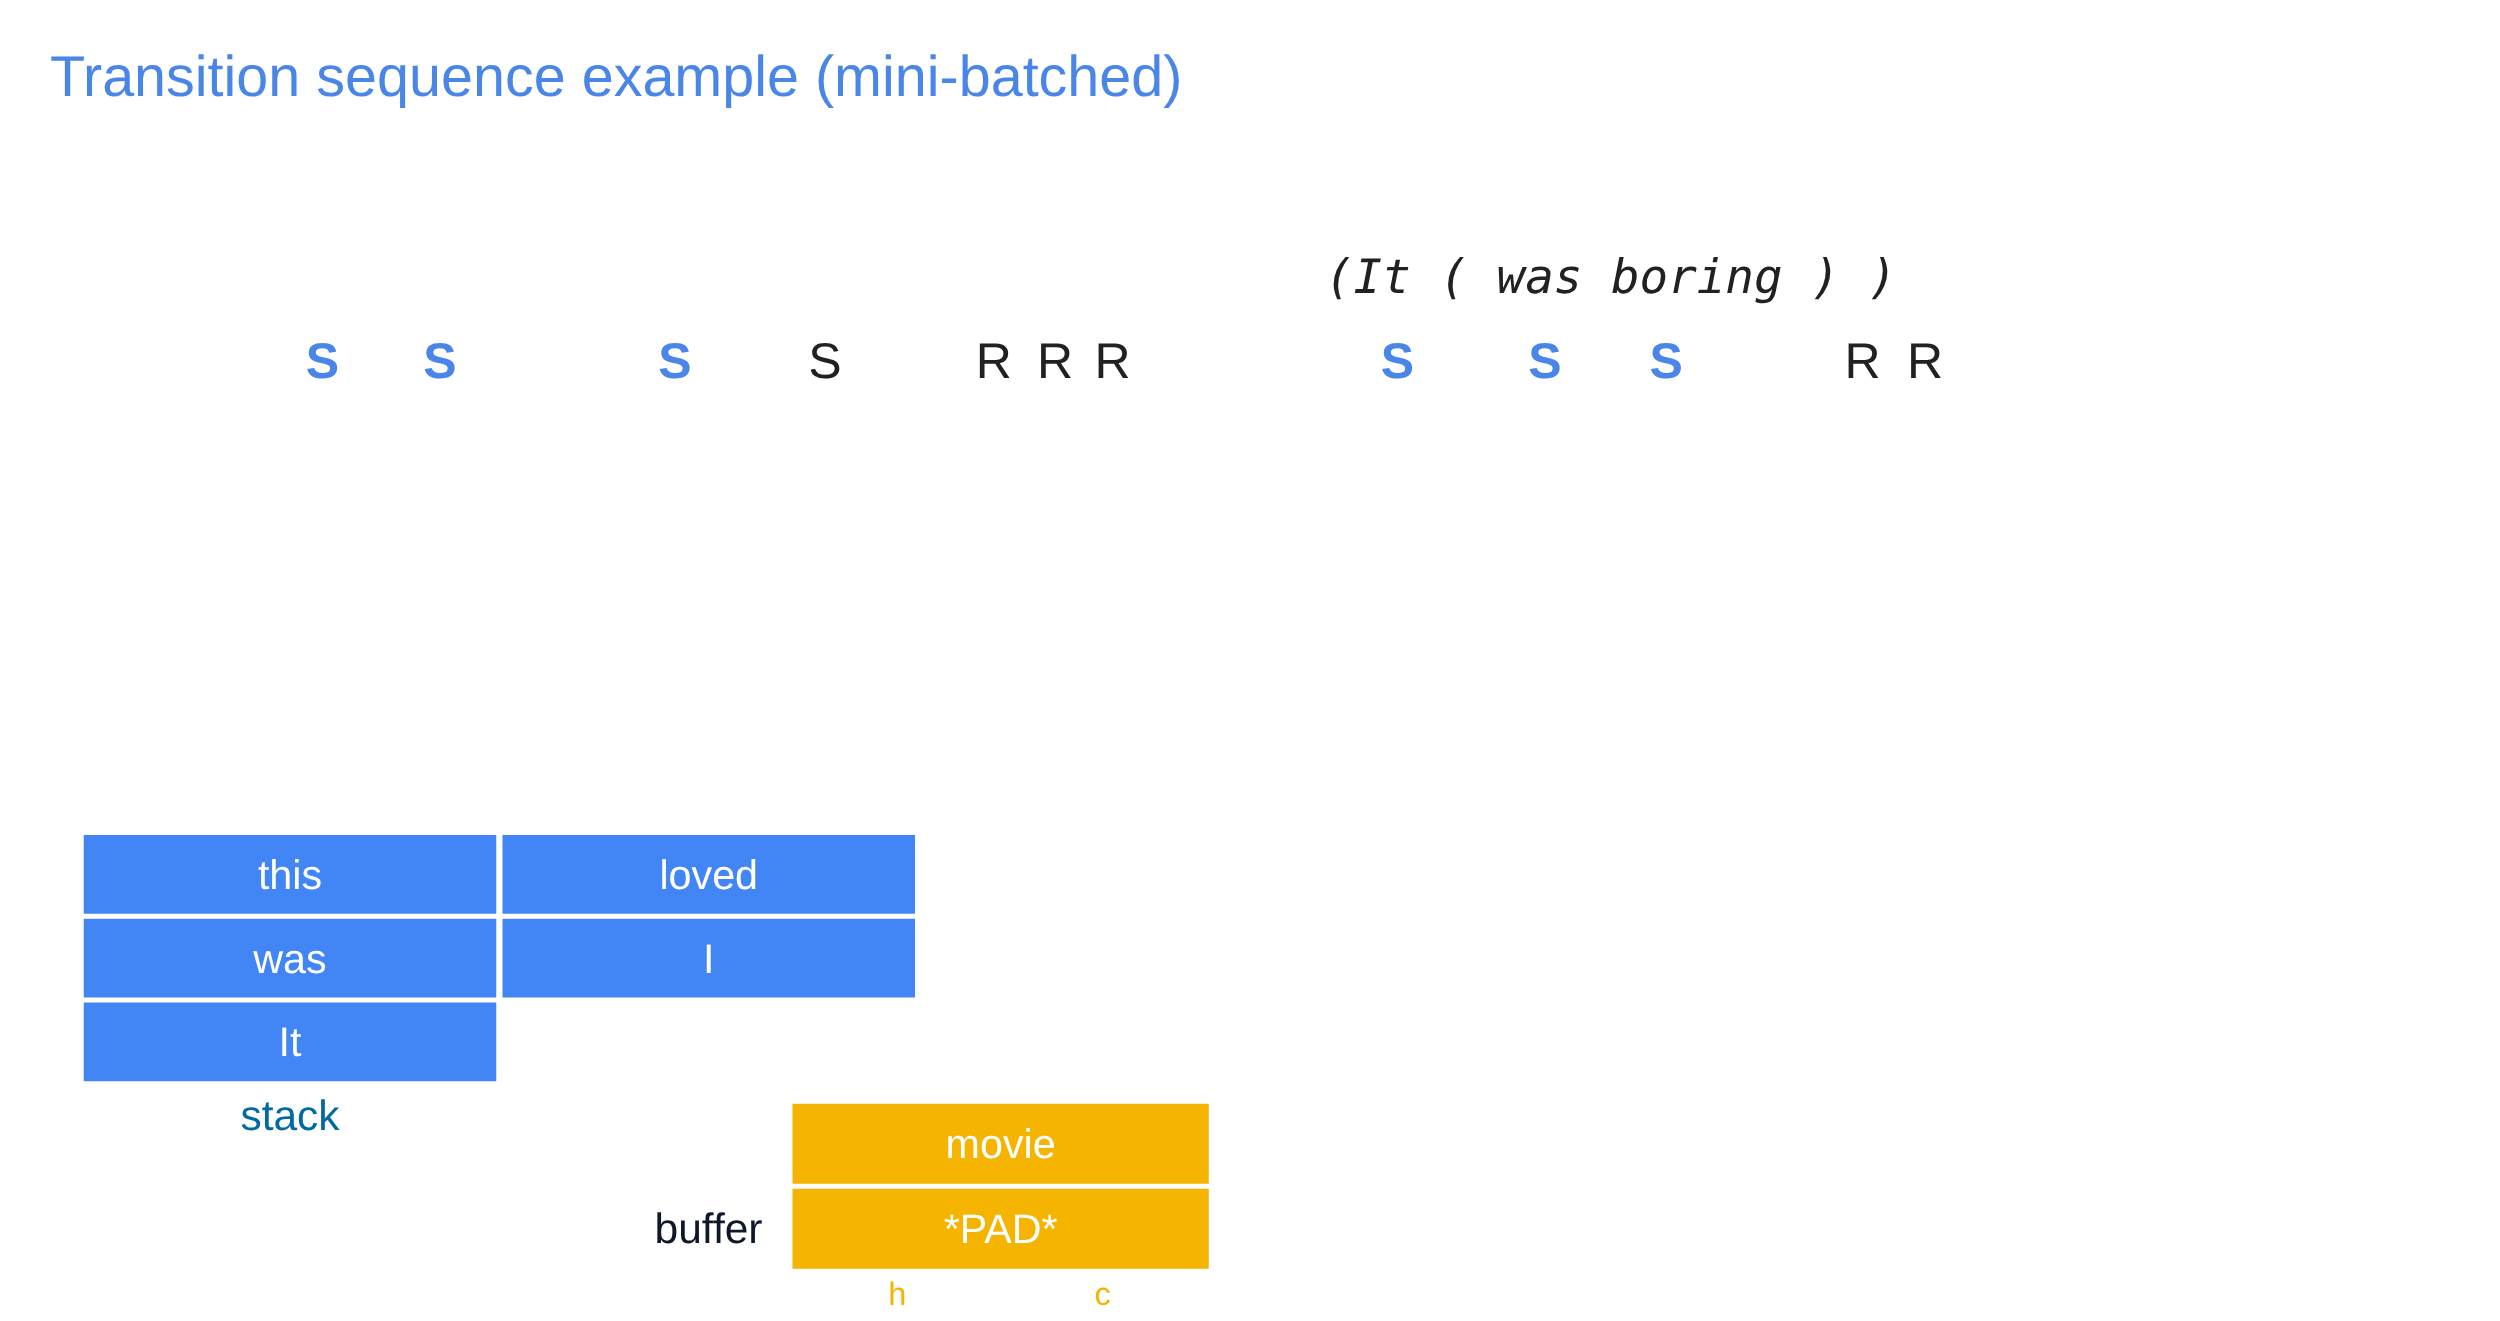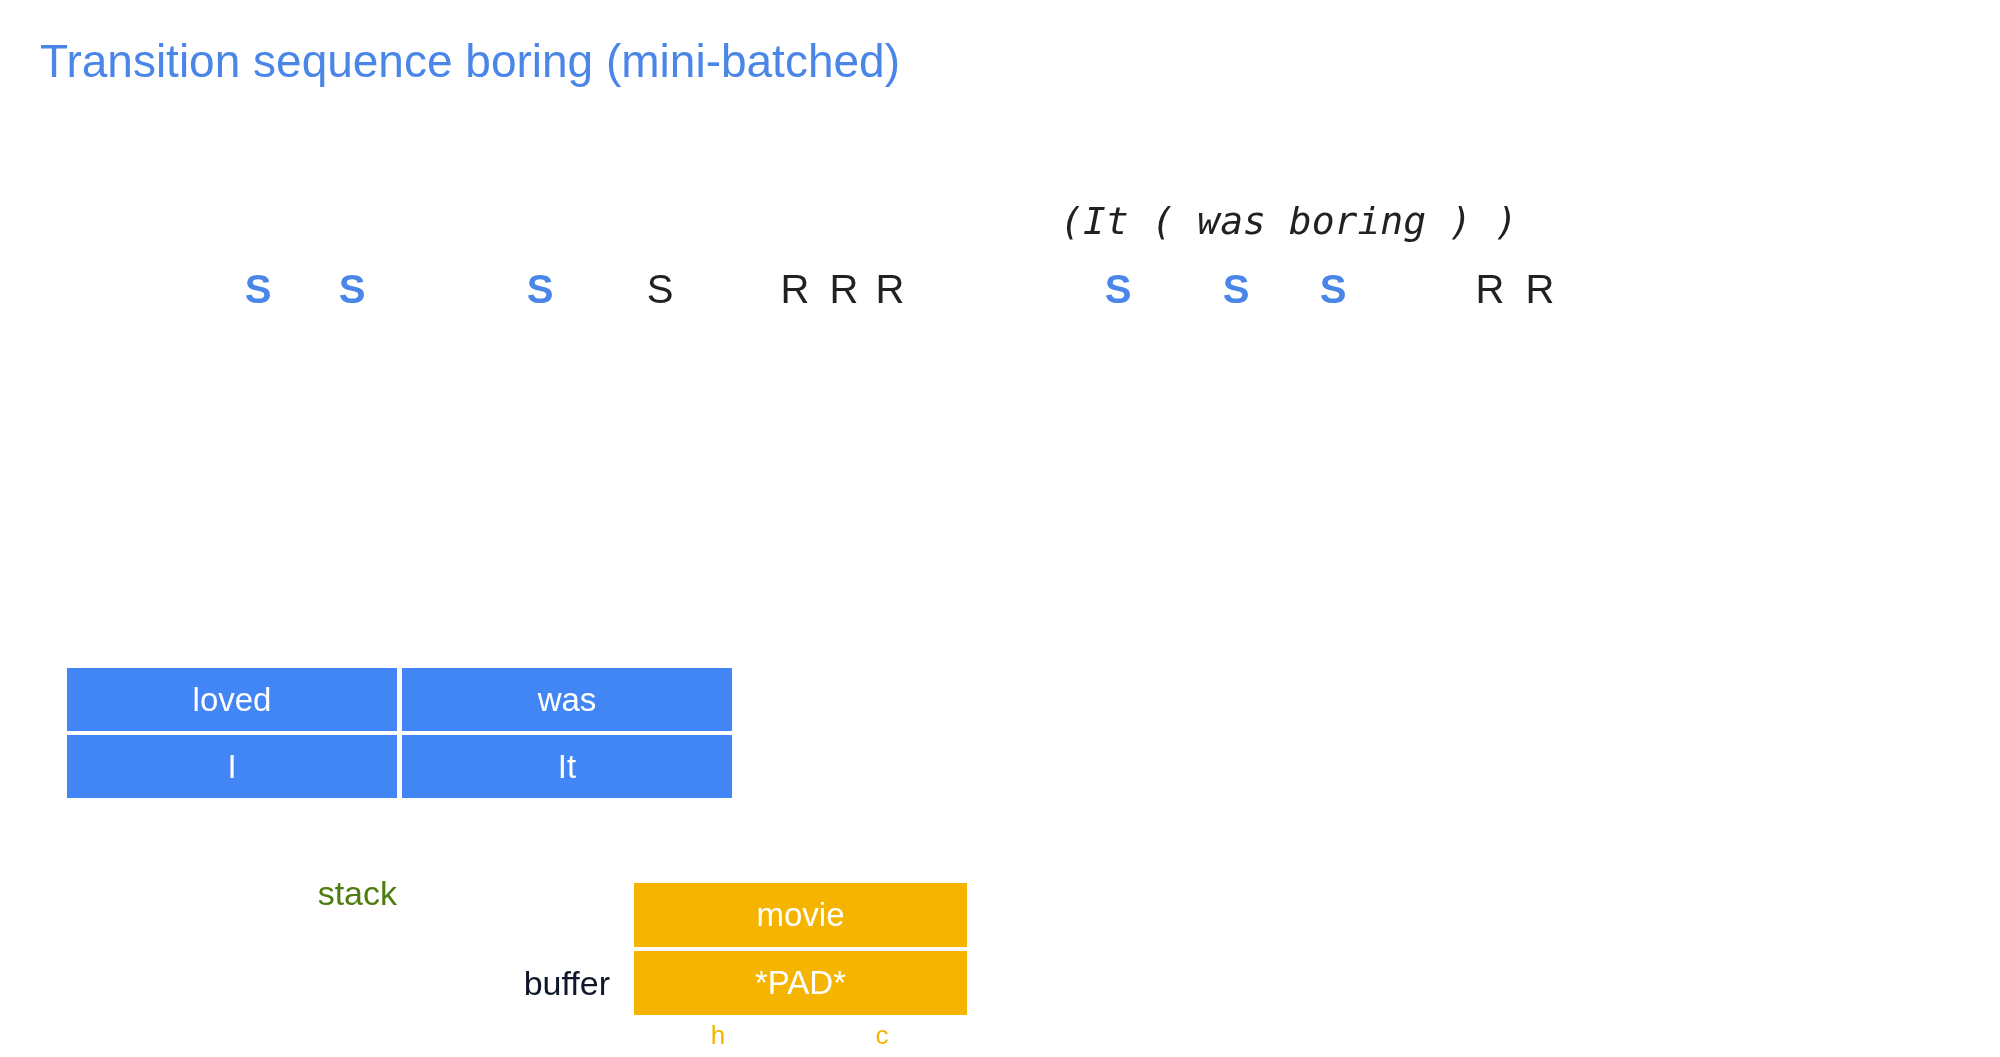--- a/index.html
+++ b/index.html
@@ -35,38 +35,38 @@
     display:grid;grid-template-columns:333px;grid-auto-rows:64px;
     gap:4px;
   }
   .cell{
     display:flex;align-items:center;justify-content:center;
     color:#ffffff;font-size:33px;
   }
   .cell.blue{background:#4285f4;}
   .cell.orange{background:#f4b400;}
   .stack-label{
-    position:absolute;left:67px;top:874px;width:330px;text-align:right;
-    font-size:34px;color:#4d7c0f;
+    position:absolute;left:67px;top:874px;width:330px;text-align:center;
+    font-size:34px;color:#0369a1;
   }
   .buffer-label{
     position:absolute;left:404px;top:964px;width:206px;text-align:right;
     font-size:34px;color:#0f172a;
   }
   .sublabel{
     position:absolute;top:1020px;transform:translateX(-50%);
     font-size:26px;color:#f4b400;
   }
 </style>
 </head>
 <body>
 
 <div class="slide">
 
-  <div class="title">Transition sequence boring (mini-batched)</div>
+  <div class="title">Transition sequence example (mini-batched)</div>
 
   <div class="expr expr-2">(It ( was boring ) )</div>
 
   <div class="actions">
       <span class="action active" style="left: 258px;">S</span>
       <span class="action active" style="left: 352px;">S</span>
       <span class="action active" style="left: 540px;">S</span>
       <span class="action" style="left: 660px;">S</span>
       <span class="action" style="left: 795px;">R</span>
       <span class="action" style="left: 844px;">R</span>
@@ -74,20 +74,21 @@
     </div>
   <div class="actions">
       <span class="action active" style="left: 1118px;">S</span>
       <span class="action active" style="left: 1236px;">S</span>
       <span class="action active" style="left: 1333px;">S</span>
       <span class="action" style="left: 1490px;">R</span>
       <span class="action" style="left: 1540px;">R</span>
     </div>
 
   <div class="stack-grid">
+      <div class="cell blue">this</div>
       <div class="cell blue">loved</div>
       <div class="cell blue">was</div>
       <div class="cell blue">I</div>
       <div class="cell blue">It</div>
     </div>
   <div class="stack-label">stack</div>
 
   <div class="buffer-grid">
       <div class="cell orange">movie</div>
       <div class="cell orange">*PAD*</div>

